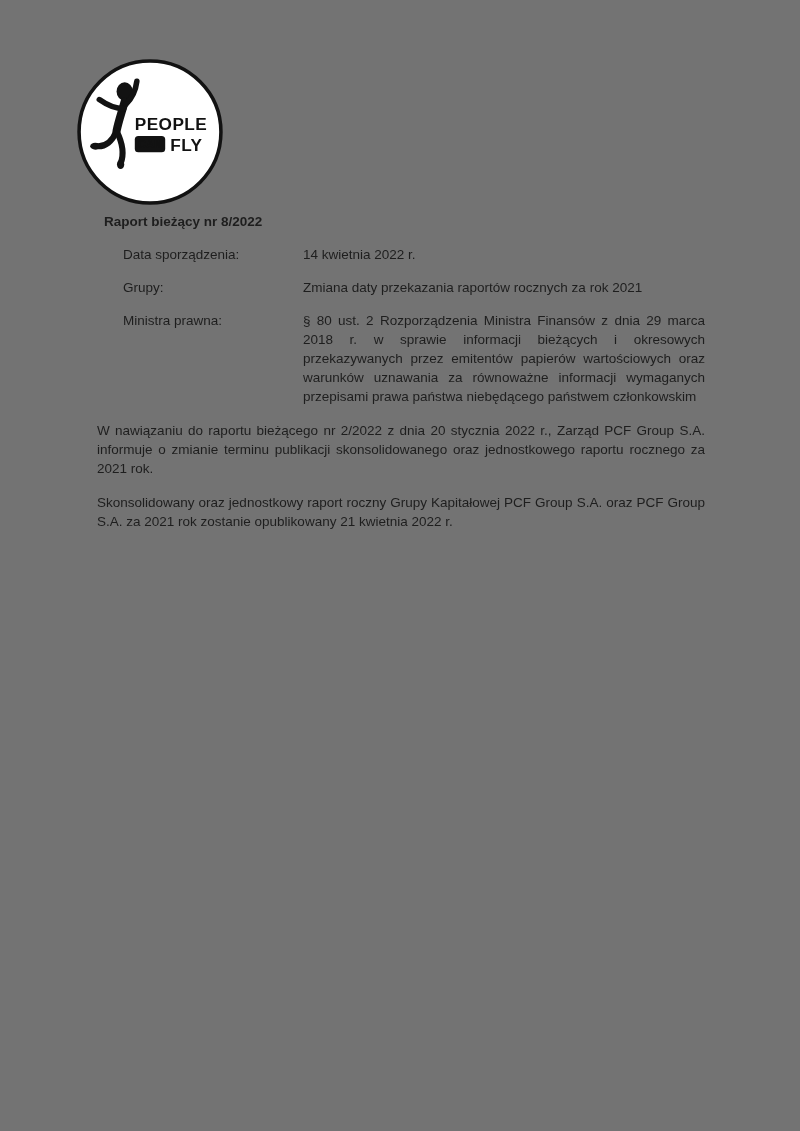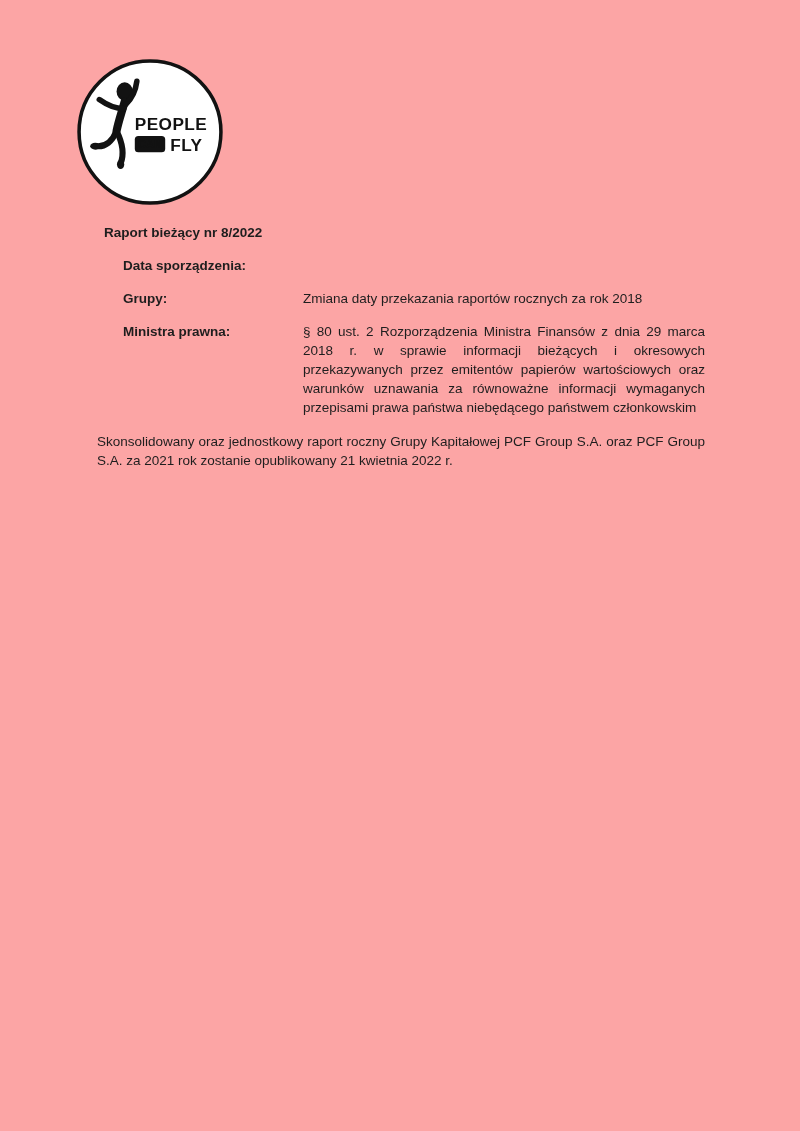--- a/index.html
+++ b/index.html
@@ -10,46 +10,46 @@
     height: 1131px;
     font-family: "Liberation Sans", sans-serif;
     color: #1e1e1e;
     position: relative;
     overflow: hidden;
   }
   .page {
     position: relative;
     width: 800px;
     height: 1131px;
-    background: #fca5a5;
+    background: #737373;
   }
   .logo {
     position: absolute;
     left: 74px;
     top: 56px;
     width: 152px;
     height: 152px;
   }
   .logo svg { width: 100%; height: 100%; display: block; }
   .logo text {
     font-family: "Liberation Sans", sans-serif;
     font-weight: bold;
     fill: #121212;
   }
   .content {
     position: absolute;
     left: 104px;
-    top: 223px;
+    top: 212px;
     width: 601px;
     font-size: 13.5px;
     line-height: 19px;
   }
   .report-title { font-weight: bold; }
   .field-row { display: flex; margin-top: 14px; }
-  .field-label { width: 199px; flex-shrink: 0; font-weight: bold; padding-left: 19px; }
+  .field-label { width: 199px; flex-shrink: 0; font-weight: normal; padding-left: 19px; }
   .field-value { flex: 1; }
   .field-value.justify { text-align: justify; }
   .content-heading {
     font-weight: bold;
     margin-top: 10px;
     margin-left: -7px;
   }
   .paragraphs { margin-left: -7px; width: 608px; }
   .para {
     margin-top: 15px;
@@ -81,31 +81,33 @@
       <text x="95" y="94" font-size="17" letter-spacing="0.4">FLY</text>
     </svg>
   </div>
 
   <div class="content">
 
     <div class="report-title">Raport bieżący nr 8/2022</div>
 
     <div class="field-row">
       <div class="field-label">Data sporządzenia:</div>
+      <div class="field-value">14 kwietnia 2022 r.</div>
     </div>
 
     <div class="field-row">
       <div class="field-label">Grupy:</div>
-      <div class="field-value">Zmiana daty przekazania raportów rocznych za rok 2018</div>
+      <div class="field-value">Zmiana daty przekazania raportów rocznych za rok 2021</div>
     </div>
 
     <div class="field-row">
       <div class="field-label">Ministra prawna:</div>
       <div class="field-value justify">§ 80 ust. 2 Rozporządzenia Ministra Finansów z dnia 29 marca 2018 r. w sprawie informacji bieżących i okresowych przekazywanych przez emitentów papierów wartościowych oraz warunków uznawania za równoważne informacji wymaganych przepisami prawa państwa niebędącego państwem członkowskim</div>
     </div>
 
 
     <div class="paragraphs">
+      <p class="para">W nawiązaniu do raportu bieżącego nr 2/2022 z dnia 20 stycznia 2022 r., Zarząd PCF Group S.A. informuje o zmianie terminu publikacji skonsolidowanego oraz jednostkowego raportu rocznego za 2021 rok.</p>
       <p class="para">Skonsolidowany oraz jednostkowy raport roczny Grupy Kapitałowej PCF Group S.A. oraz PCF Group S.A. za 2021 rok zostanie opublikowany 21 kwietnia 2022 r.</p>
     </div>
 
   </div>
 </div>
 
 </body></html>

